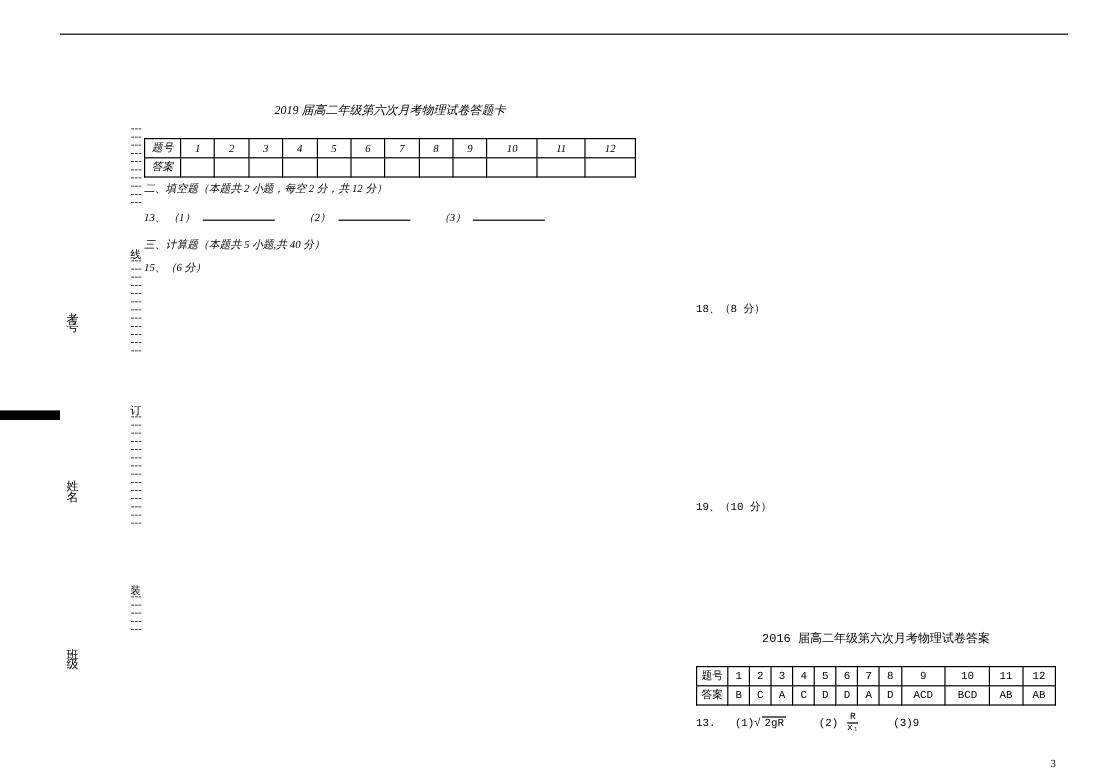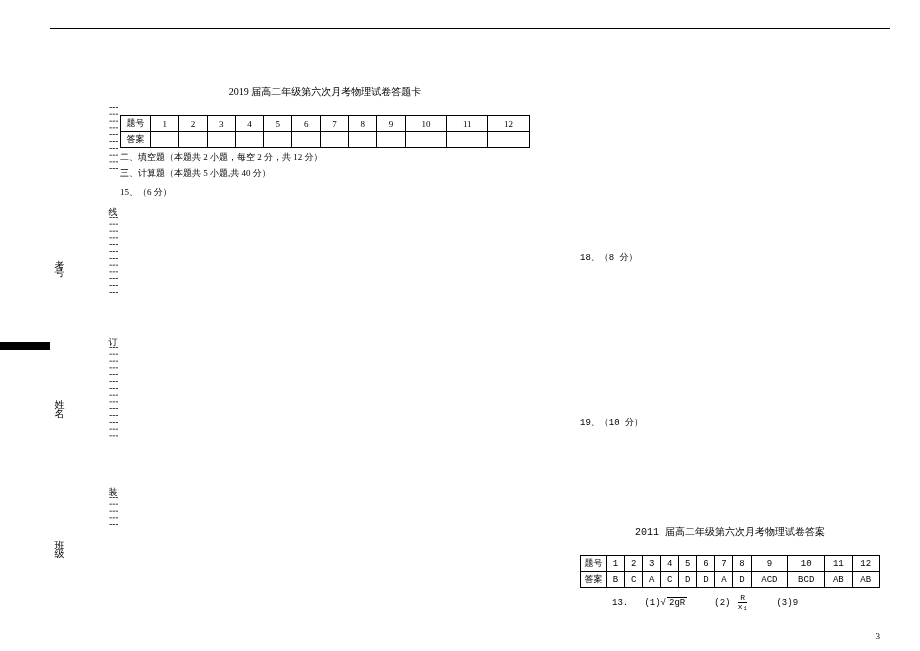--- a/index.html
+++ b/index.html
@@ -43,20 +43,21 @@
     .margin-item .margin-label { margin-left: 0; }
     .dotted-char {
       writing-mode: vertical-rl;
       font-size: 9px;
     }
     .left-col {
       position: absolute;
       top: 85px;
       left: 120px;
       width: 410px;
+      font-style: italic;
     }
     .right-col {
       position: absolute;
       top: 85px;
       left: 580px;
       width: 300px;
       font-family: Liberation Mono, monospace;
     }
     .title { text-align: center; font-size: 10px; margin-bottom: 4px; }
     .section-heading { font-size: 9px; margin: 3px 0; }
@@ -67,21 +68,21 @@
       font-size: 9px;
       font-weight: normal;
       height: 14px;
       padding: 1px 2px;
     }
     .fill-row { margin: 10px 0; font-size: 9px; }
     .blank { display: inline-block; border-bottom: 1px solid #000; width: 60px; height: 10px; vertical-align: baseline; margin: 0 6px; }
     .fill-item { display: inline-block; margin-right: 16px; }
     .q-line { font-size: 9px; margin: 6px 0; }
     .page-num { position: absolute; bottom: 10px; right: 40px; font-size: 9px; }
-    .formula { font-size: 9px; margin-left: 32px; }
+    .formula { font-size: 9px; }
     .sqrt { display:inline-block; border-top:1px solid #000; padding:0 2px; margin-left:1px; }
     .frac { display:inline-flex; flex-direction:column; align-items:center; vertical-align:middle; font-size:8px; line-height:1; }
     .frac .num { border-bottom:1px solid #000; padding:0 2px; }
     .frac .den { padding:0 2px; }
     .dotted-segment {
       position: absolute;
       left: 108px;
       width: 10px;
       writing-mode: vertical-rl;
       font-size: 8px;
@@ -157,39 +158,45 @@
       <td></td>
       <td></td>
       <td></td>
       <td></td>
     </tr>
   </tbody>
     </table>
 
   <div class="section-heading">二、填空题（本题共 2 小题，每空 2 分，共 12 分）</div>
 
+  <div class="fill-row">
+    <span>13、</span>
+    <span class="fill-item"><span>（1）</span><span class="blank"></span></span>
+    <span class="fill-item"><span>（2）</span><span class="blank"></span></span>
+    <span class="fill-item"><span>（3）</span><span class="blank"></span></span>
+  </div>
 
 
   <div class="section-heading">三、计算题（本题共 5 小题,共 40 分）</div>
   <div class="q-line">15、（6 分）</div>
 
   <div style="height:140px;"></div>
 
   <div style="height:140px;"></div>
 </div>
 
 <div class="right-col">
   <div style="height:160px;"></div>
   <div class="q-line">18、（8 分）</div>
 
   <div style="height:140px;"></div>
   <div class="q-line">19、（10 分）</div>
 
   <div style="height:90px;"></div>
-  <div class="title">2011 届高二年级第六次月考物理试卷答案</div>
+  <div class="title">2016 届高二年级第六次月考物理试卷答案</div>
 
   <table>
     <tbody>
         <tr>
       <td style="width:26px;">题号</td>
       <td>1</td>
       <td>2</td>
       <td>3</td>
       <td>4</td>
       <td>5</td>

